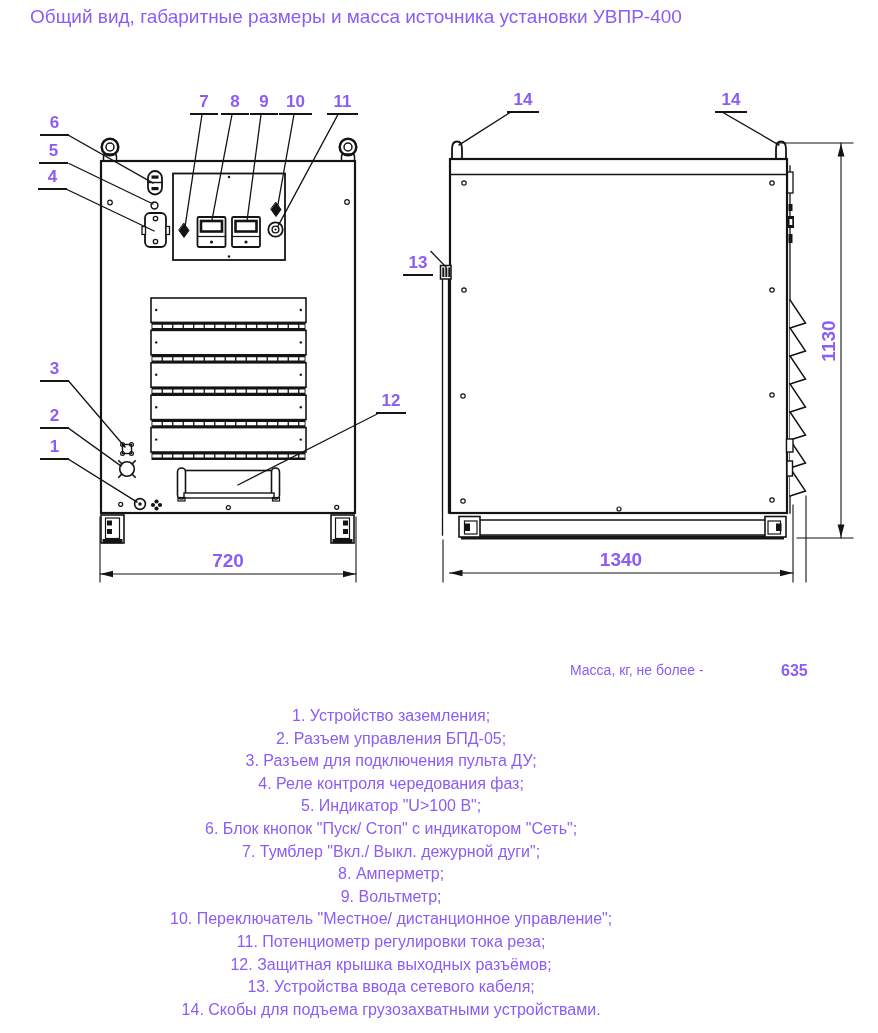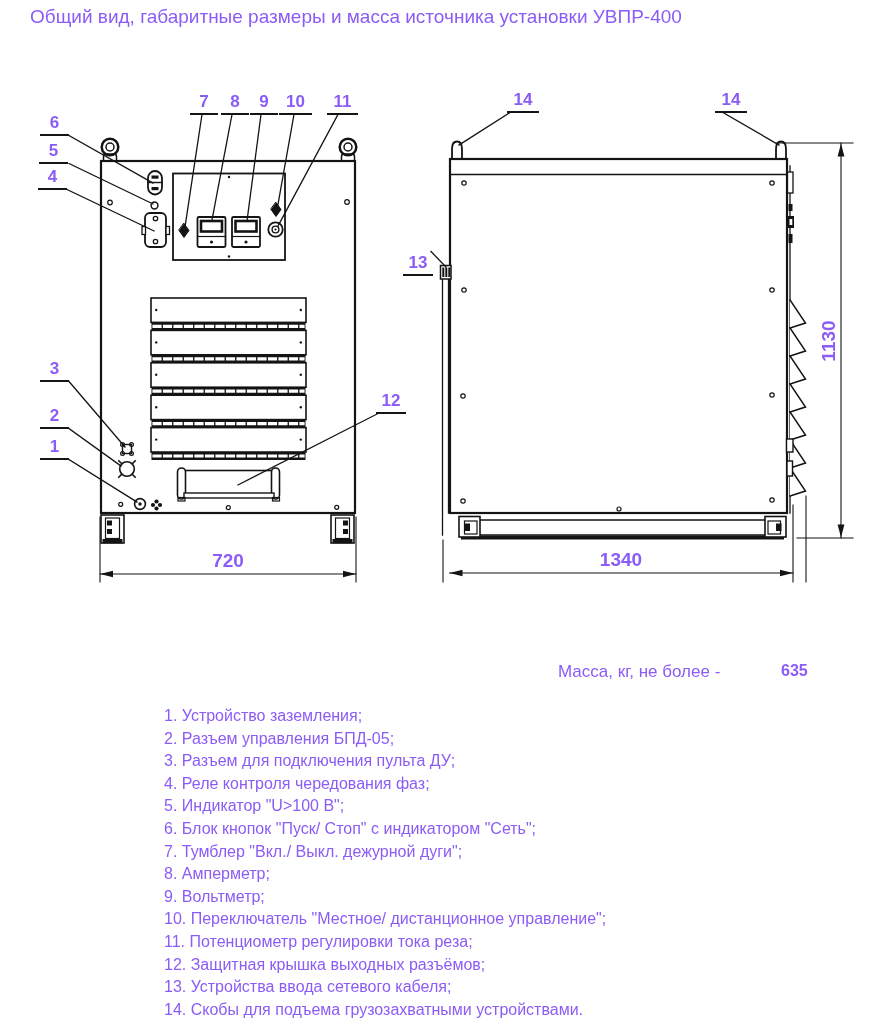--- a/index.html
+++ b/index.html
@@ -4,23 +4,23 @@
 <style>
   html,body{margin:0;padding:0;background:#fff;}
   #page{position:relative;width:878px;height:1033px;background:#fff;overflow:hidden;
         font-family:"Liberation Sans",sans-serif;color:#8b5cf6;}
   #drawing{position:absolute;left:0;top:0;}
   .title{position:absolute;left:30px;top:6px;font-size:19px;white-space:nowrap;}
   .co{position:absolute;font-size:17px;font-weight:bold;text-align:center;
       border-bottom:2.4px solid #141414;line-height:20px;padding-bottom:1px;}
   .dim{position:absolute;font-size:19px;font-weight:bold;text-align:center;white-space:nowrap;}
   .dim-v{transform:rotate(-90deg);transform-origin:center center;}
-  .mass{position:absolute;font-size:17px;white-space:nowrap;}
+  .mass{position:absolute;font-size:14px;white-space:nowrap;margin-left:12px;}
   .mass-val{position:absolute;font-size:16px;font-weight:bold;white-space:nowrap;}
-  .legend{position:absolute;left:164px;top:705px;font-size:16px;line-height:22.6px;}
+  .legend{position:absolute;left:170px;top:705px;font-size:16px;line-height:22.6px;text-align:center;}
   .legend div{white-space:nowrap;}
 </style>
 </head>
 <body>
 
 <div id="page">
 
   <div class="title">Общий вид, габаритные размеры и масса источника установки УВПР-400</div>
 
   <svg id="drawing" width="878" height="625" viewBox="0 0 878 625">

